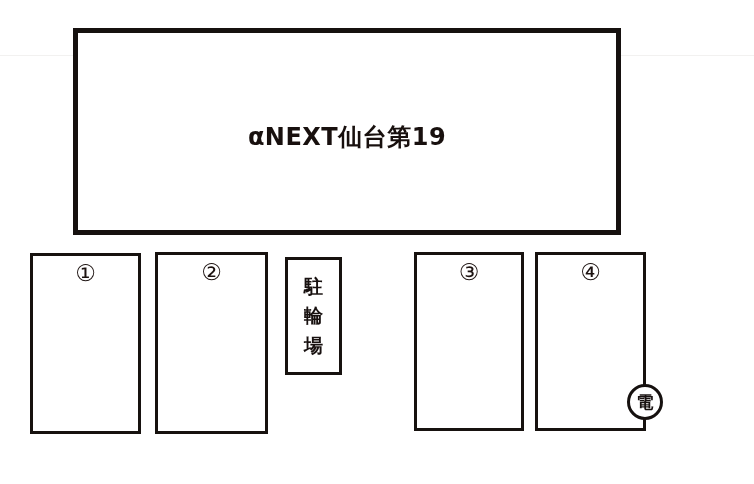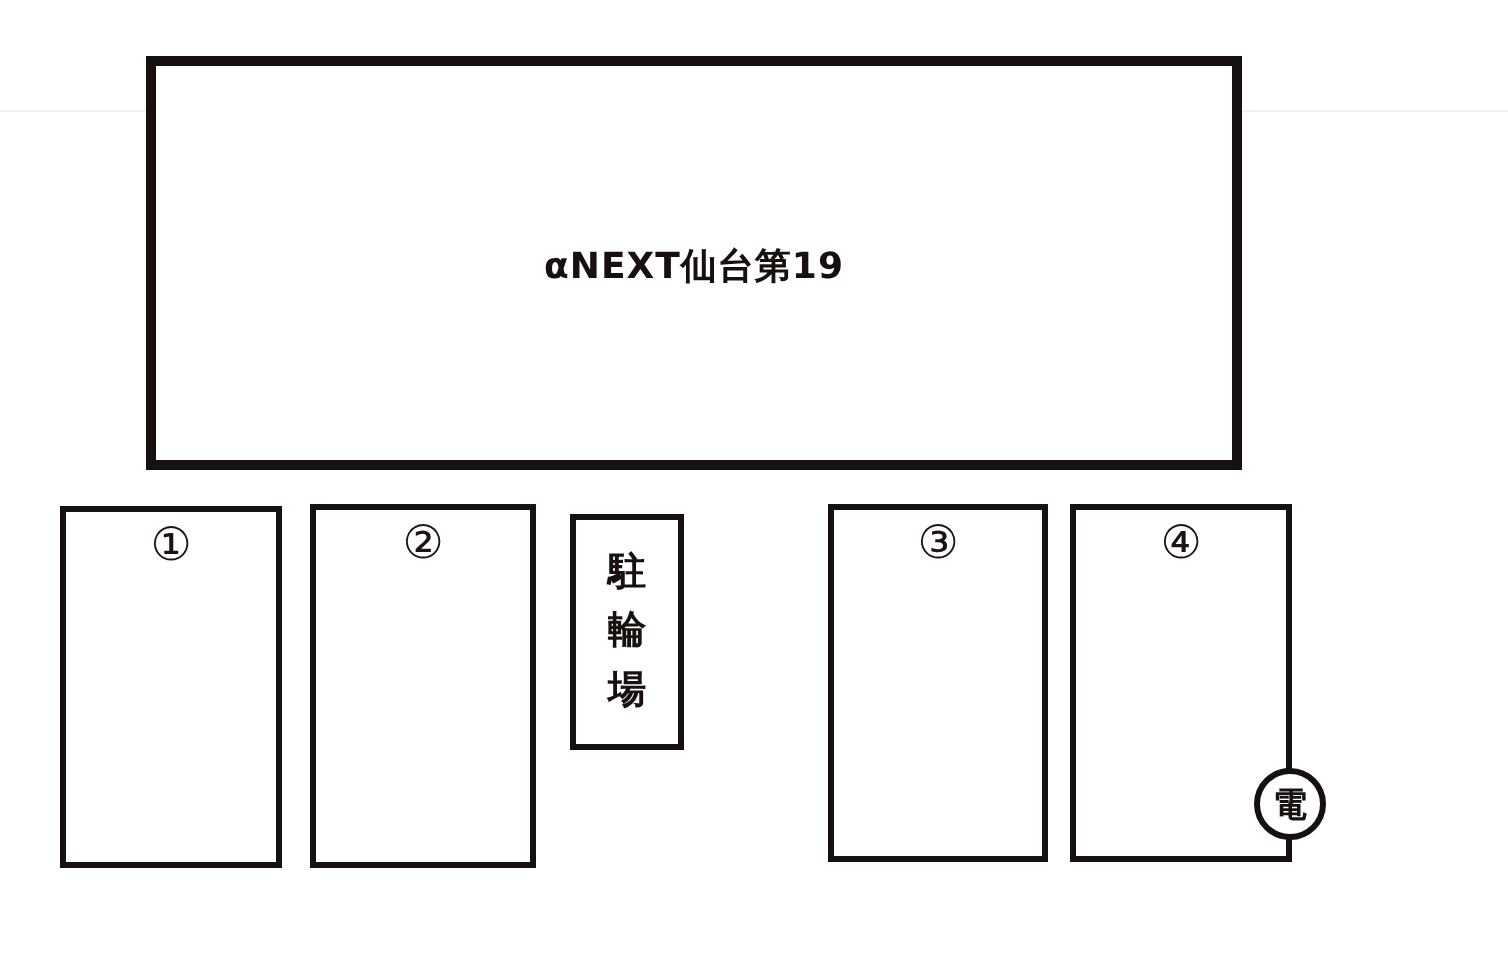--- a/index.html
+++ b/index.html
@@ -40,21 +40,21 @@
     border: 5px solid #16110f;
     background: #ffffff;
     box-sizing: border-box;
   }
   .building-label {
     position: absolute;
     left: 0;
     right: 0;
     top: 88px;
     text-align: center;
-    font-size: 18px;
+    font-size: 24px;
     font-weight: bold;
     letter-spacing: 0.5px;
     color: #18100e;
     font-family: "DejaVu Sans", "Liberation Sans", sans-serif;
     white-space: nowrap;
   }
 
   
   .stall {
     position: absolute;

